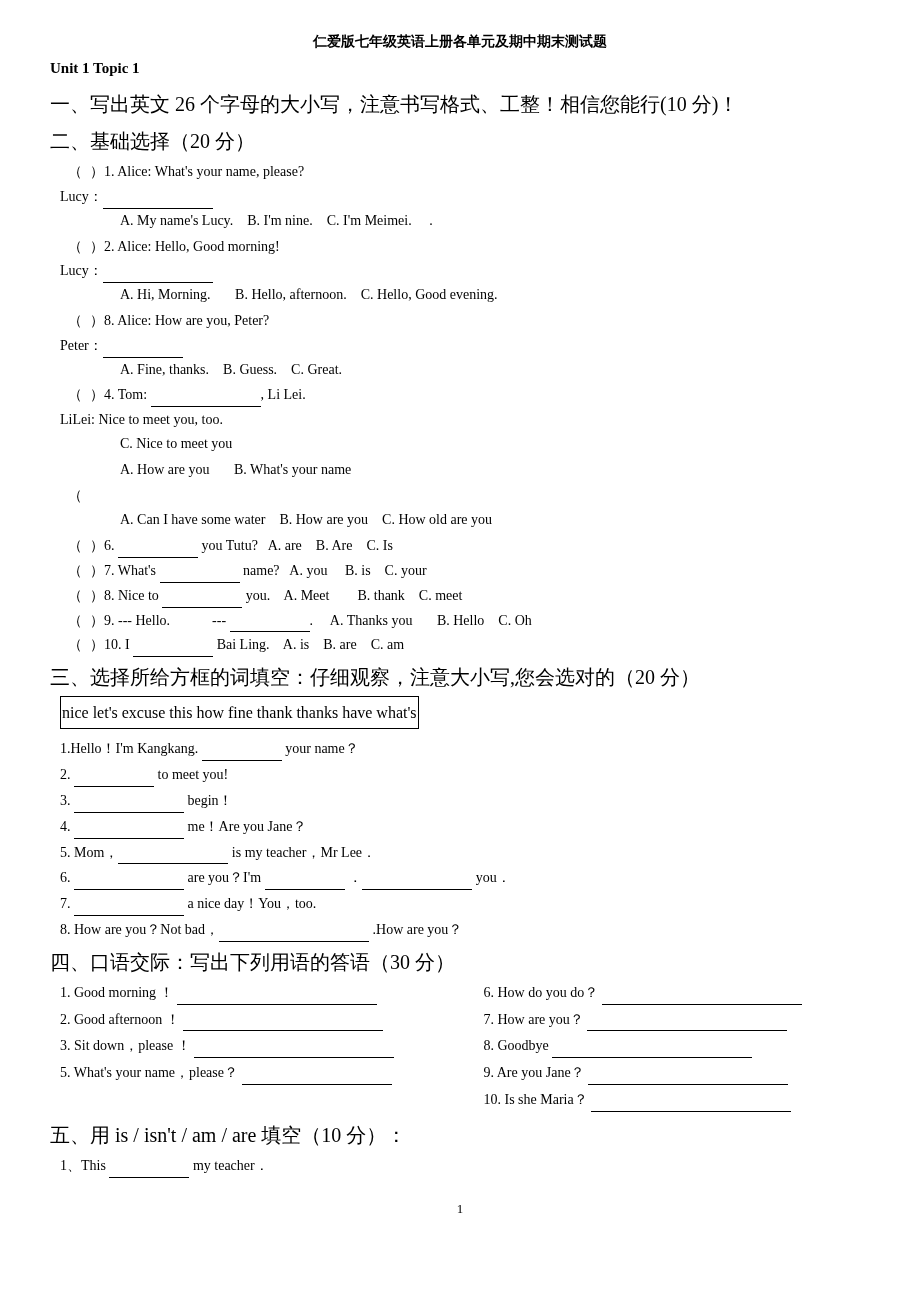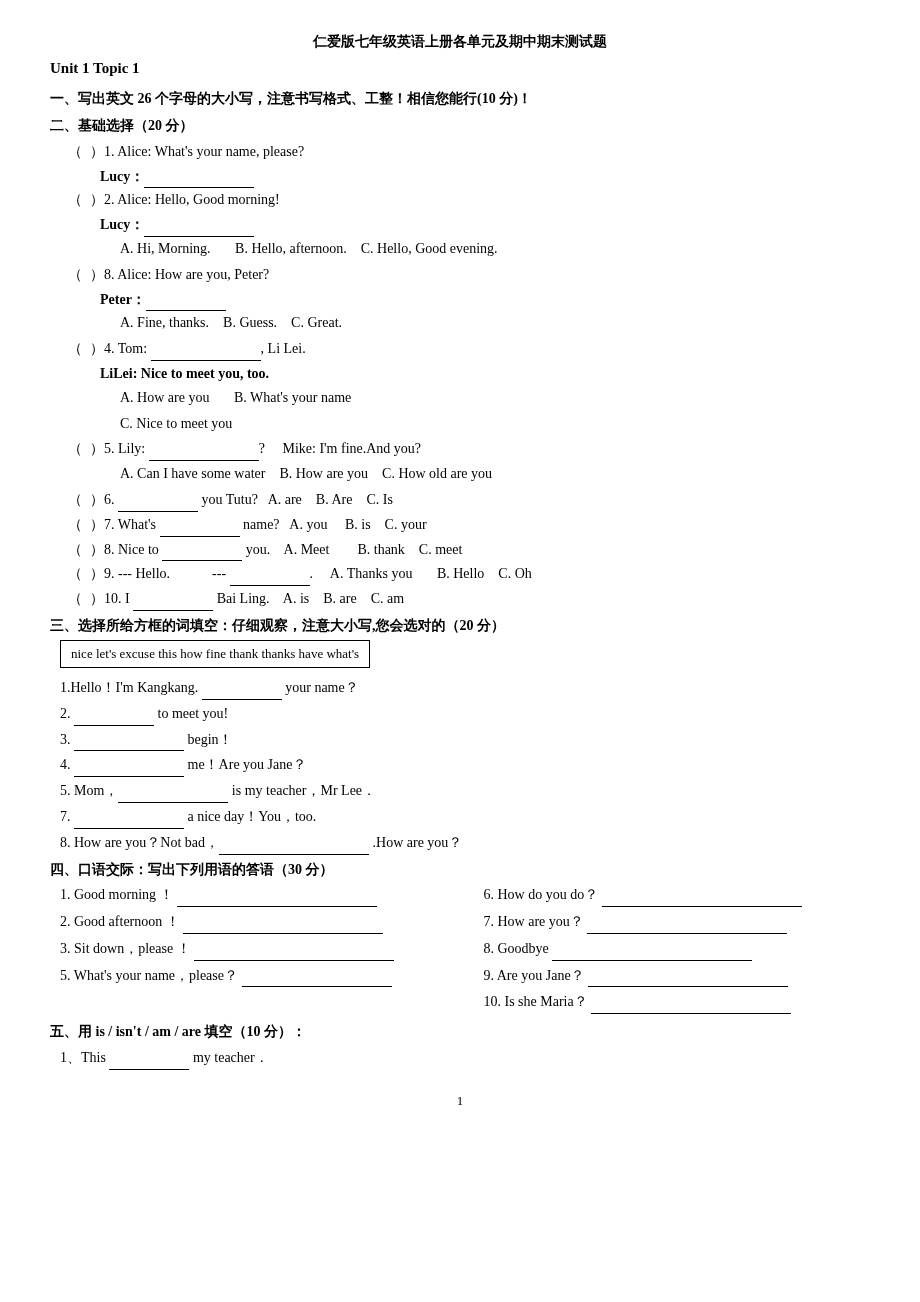--- a/index.html
+++ b/index.html
@@ -18,22 +18,22 @@
       font-size: 14px;
       font-weight: bold;
       margin-bottom: 2px;
     }
     .title-sub {
       font-size: 15px;
       font-weight: bold;
       margin-bottom: 6px;
     }
     .section-header {
-      font-size: 14px;
-      font-weight: bold;
+      font-size: 20px;
+      font-weight: normal;
       margin-top: 3px;
       margin-bottom: 2px;
     }
     .question-block {
       margin-left: 10px;
       margin-bottom: 2px;
     }
     .q-row {
       display: flex;
       align-items: baseline;
@@ -72,23 +72,23 @@
       height: 14px;
       vertical-align: bottom;
     }
     .options-row {
       margin-left: 60px;
       margin-bottom: 2px;
     }
     .word-box {
       border: 1px solid #000;
       display: inline-block;
-      padding: 2px 10px;
+      padding: 2px 1px;
       margin-bottom: 4px;
-      font-size: 13px;
+      font-size: 16px;
     }
     .fill-section .fill-row {
       margin-bottom: 2px;
       margin-left: 10px;
     }
     .section-4 .col-left {
       display: inline-block;
       width: 420px;
       vertical-align: top;
     }
@@ -103,22 +103,20 @@
     .section-5 .fill-row {
       margin-bottom: 2px;
       margin-left: 10px;
     }
     .page-num {
       text-align: center;
       margin-top: 20px;
       font-size: 13px;
     }
     .indent2 {
-      margin-left: 40px;
-      font-weight: bold;
     }
   </style>
 </head>
 <body>
 
 <div class="title-main">仁爱版七年级英语上册各单元及期中期末测试题</div>
 <div class="title-sub">Unit 1 Topic 1</div>
 
 <div class="section-header">一、写出英文 26 个字母的大小写，注意书写格式、工整！相信您能行(10 分)！</div>
 
@@ -126,20 +124,23 @@
 
 <div class="question-block">
 
   <div class="q-row">
     <span class="paren">（</span>
     <span>）1. Alice: What's your name, please?</span>
   </div>
   <div class="indent2">
     Lucy：<span class="blank-medium"></span>
   </div>
+  <div class="options-row">
+    A.  My name's Lucy.&nbsp;&nbsp;&nbsp; B. I'm nine.&nbsp;&nbsp;&nbsp; C. I'm Meimei.&nbsp;&nbsp;&nbsp;&nbsp;&nbsp;.
+  </div>
 
   <div class="q-row">
     <span class="paren">（</span>
     <span>）2. Alice: Hello, Good morning!</span>
   </div>
   <div class="indent2">
     Lucy：<span class="blank-medium"></span>
   </div>
   <div class="options-row">
     A. Hi, Morning.&nbsp;&nbsp;&nbsp;&nbsp;&nbsp;&nbsp; B. Hello, afternoon.&nbsp;&nbsp;&nbsp; C. Hello, Good evening.
@@ -157,29 +158,28 @@
   </div>
 
   <div class="q-row">
     <span class="paren">（</span>
     <span>）4. Tom: <span class="blank-medium"></span>, Li Lei.</span>
   </div>
   <div class="indent2">
     LiLei: Nice to meet you, too.
   </div>
   <div class="options-row">
+    C. Nice to meet you
+  </div>
+  <div class="options-row">
     A. How are you&nbsp;&nbsp;&nbsp;&nbsp;&nbsp;&nbsp; B. What's your name
   </div>
-  <div class="options-row">
-    C. Nice to meet you
-  </div>
-
-  <div class="q-row">
-    <span class="paren">（</span>
-    <span>）5. Lily: <span class="blank-medium"></span>?&nbsp;&nbsp;&nbsp;&nbsp; Mike: I'm fine.And you?</span>
+
+  <div class="q-row">
+    <span class="paren">（</span>
   </div>
   <div class="options-row">
     A. Can I have some water&nbsp;&nbsp;&nbsp; B. How are you&nbsp;&nbsp;&nbsp; C. How old are you
   </div>
 
   <div class="q-row">
     <span class="paren">（</span>
     <span>）6. <span class="blank-short"></span> you Tutu?&nbsp;&nbsp; A. are&nbsp;&nbsp;&nbsp; B. Are&nbsp;&nbsp;&nbsp; C. Is</span>
   </div>
 
@@ -219,20 +219,23 @@
     2.  <span class="blank-short"></span> to meet you!
   </div>
   <div class="fill-row">
     3.  <span class="blank-medium"></span> begin！
   </div>
   <div class="fill-row">
     4.  <span class="blank-medium"></span> me！Are you Jane？
   </div>
   <div class="fill-row">
     5.  Mom，<span class="blank-medium"></span> is my teacher，Mr Lee．
+  </div>
+  <div class="fill-row">
+    6.  <span class="blank-medium"></span> are you？I'm <span class="blank-short"></span> ．<span class="blank-medium"></span> you．
   </div>
   <div class="fill-row">
     7.  <span class="blank-medium"></span> a nice day！You，too.
   </div>
   <div class="fill-row">
     8.  How are you？Not bad，<span class="blank-long"></span> .How are you？
   </div>
 </div>
 
 <div class="section-header">四、口语交际：写出下列用语的答语（30 分）</div>

